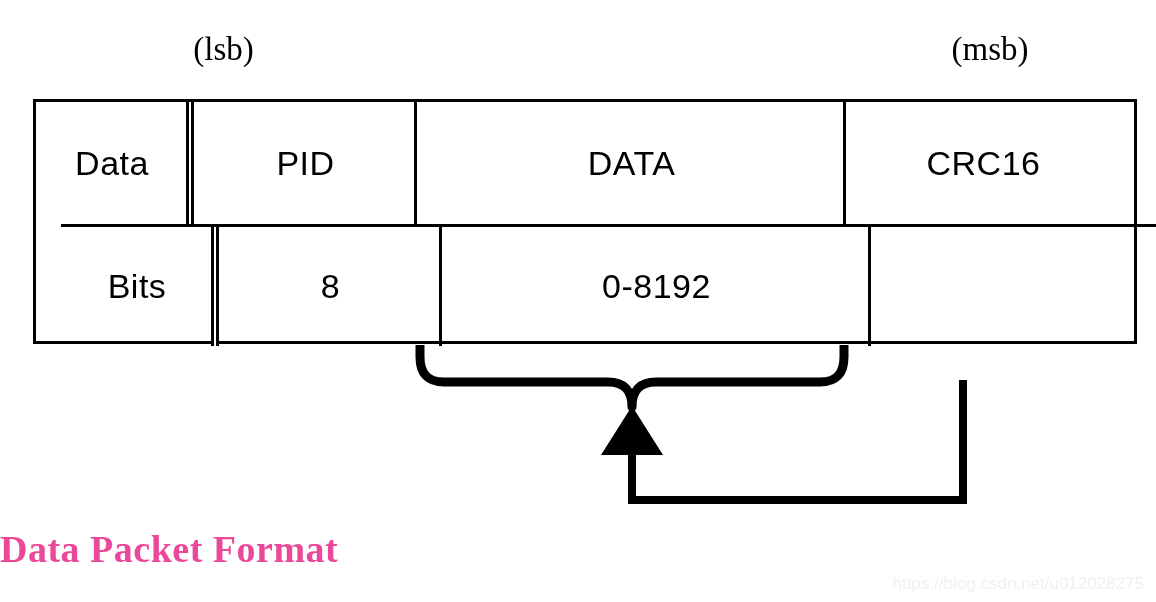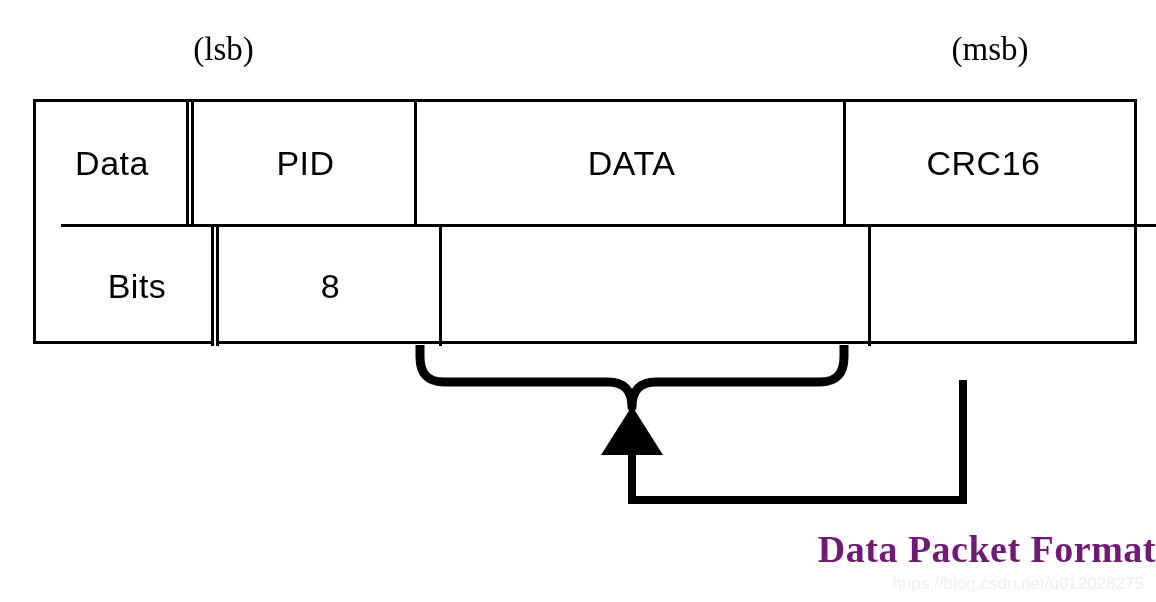--- a/index.html
+++ b/index.html
@@ -115,26 +115,26 @@
     height: 200px;
     pointer-events: none;
   }
 
   
   #caption {
     position: absolute;
     left: 0;
     top: 527px;
     width: 1156px;
-    text-align: right;
+    text-align: left;
     font-family: "Liberation Serif", serif;
     font-weight: bold;
     font-size: 38px;
     letter-spacing: 0.5px;
-    color: #701a75;
+    color: #ec4899;
   }
 
   
   #watermark {
     position: absolute;
     right: 12px;
     bottom: 8px;
     font-family: "Liberation Sans", sans-serif;
     font-size: 17px;
     color: #f0f0f0;
@@ -158,20 +158,21 @@
       <div class="cell col-crc">CRC16</div>
 
       <div class="vrule double v-field-pid"></div>
       <div class="vrule v-pid-data"></div>
       <div class="vrule v-data-crc"></div>
     </div>
 
     <div class="table-row" id="row-bits">
       <div class="cell col-field">Bits</div>
       <div class="cell col-pid">8</div>
+      <div class="cell col-data">0-8192</div>
 
       <div class="vrule double v-field-pid"></div>
       <div class="vrule v-pid-data"></div>
       <div class="vrule v-data-crc"></div>
     </div>
   </div>
 
   <svg id="annotation-layer" viewBox="0 330 1156 200" width="1156" height="200">
 
     <path d="M 420 345

